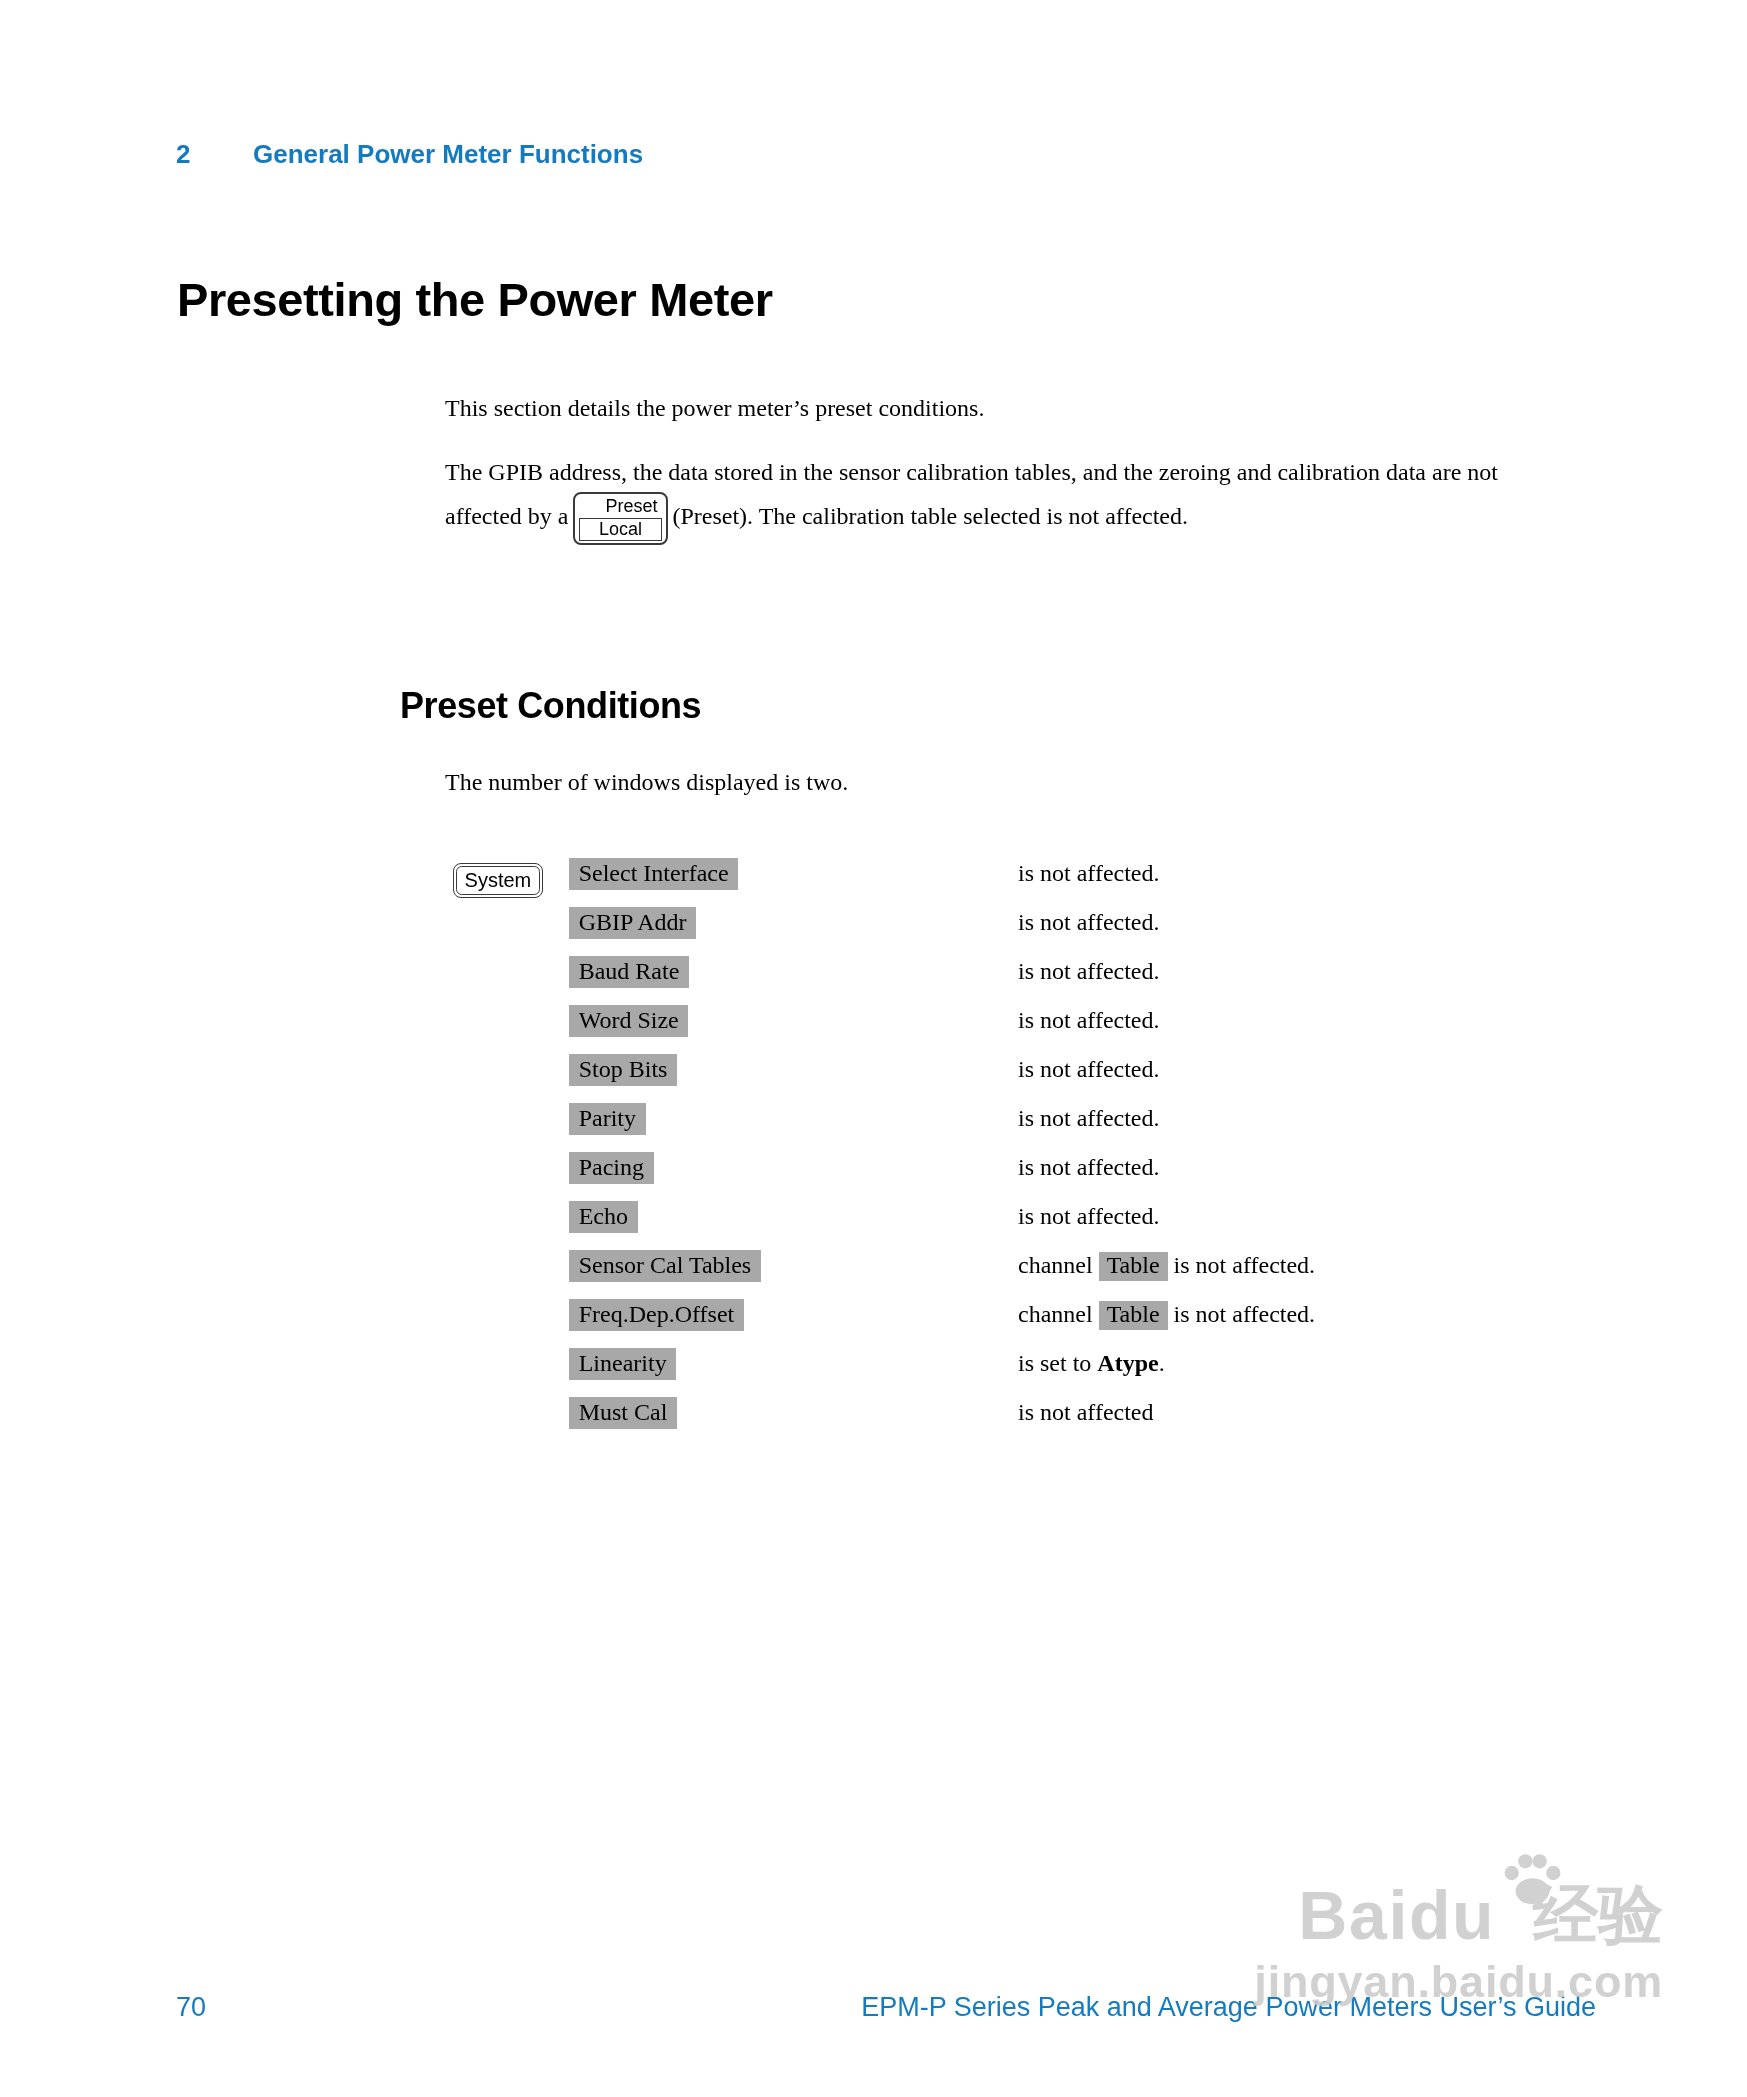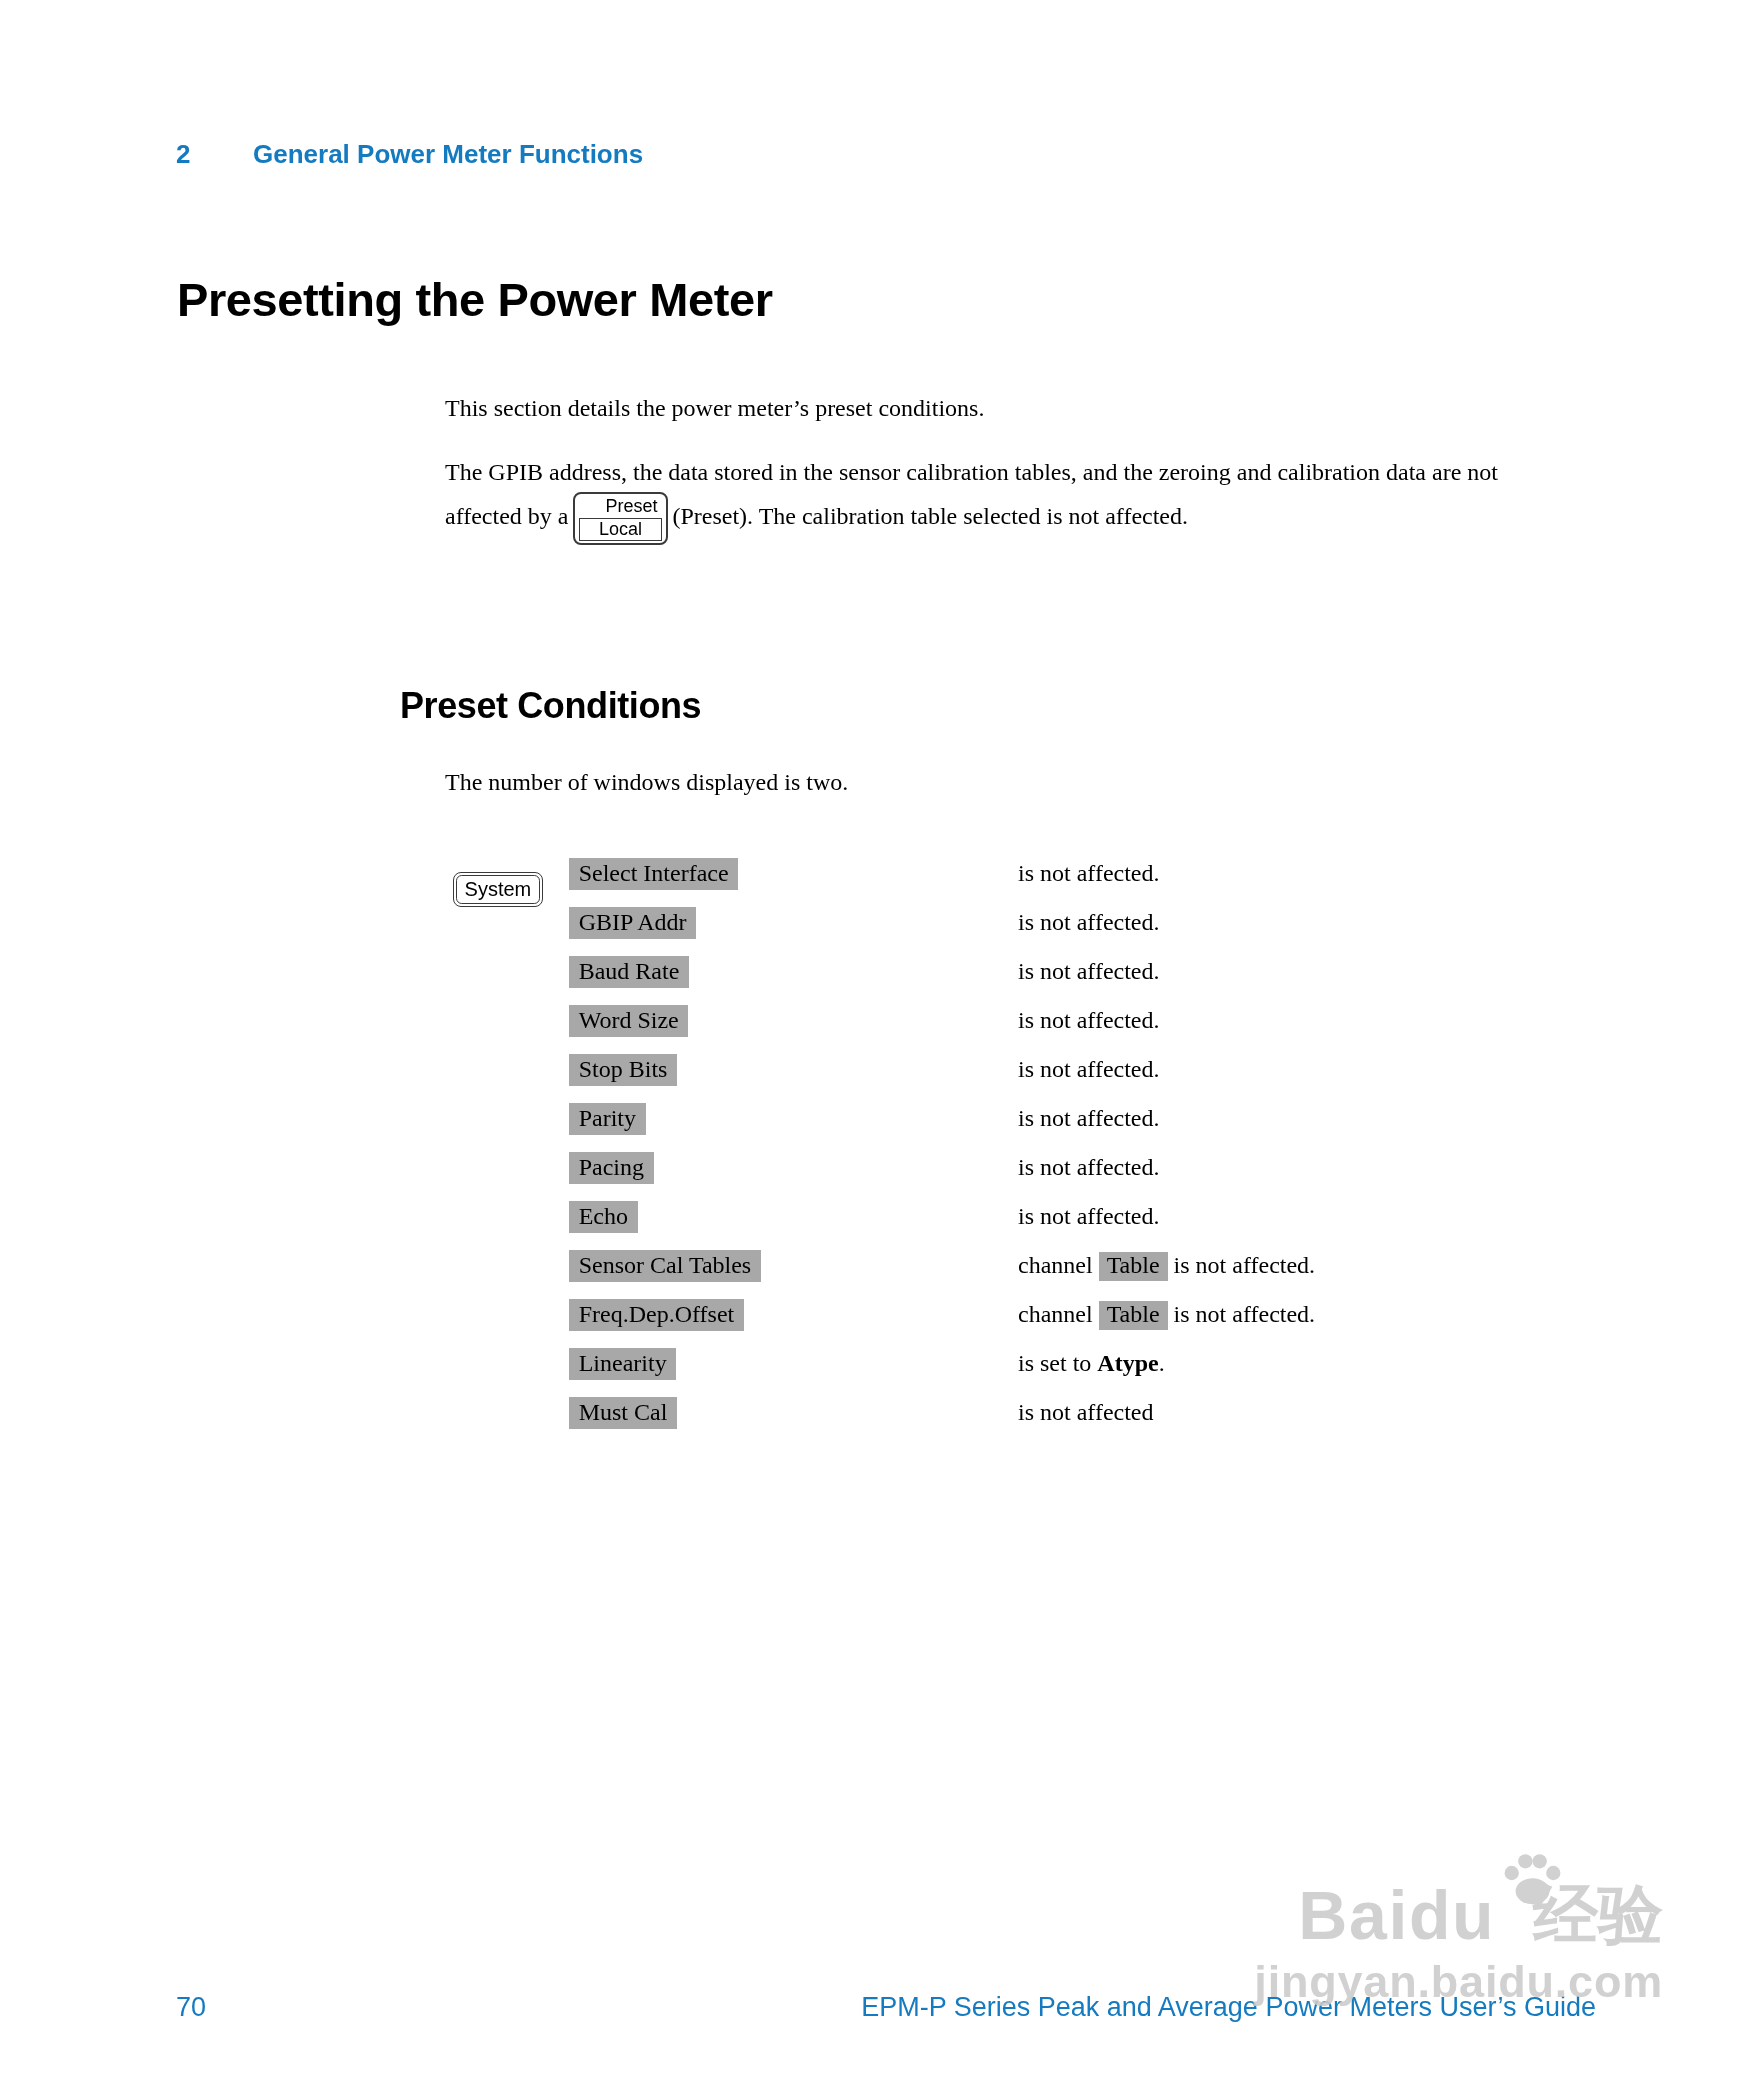--- a/index.html
+++ b/index.html
@@ -63,21 +63,21 @@
     letter-spacing:-0.4px;
   }
   .section-intro {
     position:absolute; left:445px; top:769px;
     font-size:24px;
   }
 
   
   .preset-table { position:absolute; left:453px; top:858px; }
   .system-keycap {
-    position:absolute; left:0; top:14px;
+    position:absolute; left:0; top:5px;
     display:inline-block;
     border:1.6px solid #3a3a3a; border-radius:8px;
     padding:1.6px; background:#fff;
   }
   .system-keycap .key-inner {
     display:block; border:1.6px solid #3a3a3a; border-radius:5.7px;
     font-family:"Liberation Sans", sans-serif;
     font-size:20px; padding:2.4px 8px;
   }
   .rows { margin-left:116px; }

